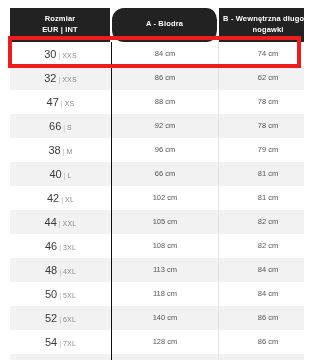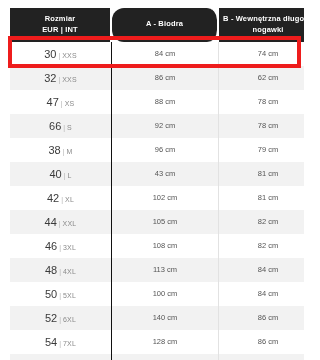--- a/index.html
+++ b/index.html
@@ -144,21 +144,21 @@
             <td class="col-hips">92 cm</td>
             <td class="col-inseam">78 cm</td>
           </tr>
           <tr>
             <td class="col-size"><span class="sz-num">38</span><span class="sz-sep">|</span><span class="sz-int">M</span></td>
             <td class="col-hips">96 cm</td>
             <td class="col-inseam">79 cm</td>
           </tr>
           <tr class="stripe">
             <td class="col-size"><span class="sz-num">40</span><span class="sz-sep">|</span><span class="sz-int">L</span></td>
-            <td class="col-hips">43 cm</td>
+            <td class="col-hips">66 cm</td>
             <td class="col-inseam">81 cm</td>
           </tr>
           <tr>
             <td class="col-size"><span class="sz-num">42</span><span class="sz-sep">|</span><span class="sz-int">XL</span></td>
             <td class="col-hips">102 cm</td>
             <td class="col-inseam">81 cm</td>
           </tr>
           <tr class="stripe">
             <td class="col-size"><span class="sz-num">44</span><span class="sz-sep">|</span><span class="sz-int">XXL</span></td>
             <td class="col-hips">105 cm</td>
@@ -169,21 +169,21 @@
             <td class="col-hips">108 cm</td>
             <td class="col-inseam">82 cm</td>
           </tr>
           <tr class="stripe">
             <td class="col-size"><span class="sz-num">48</span><span class="sz-sep">|</span><span class="sz-int">4XL</span></td>
             <td class="col-hips">113 cm</td>
             <td class="col-inseam">84 cm</td>
           </tr>
           <tr>
             <td class="col-size"><span class="sz-num">50</span><span class="sz-sep">|</span><span class="sz-int">5XL</span></td>
-            <td class="col-hips">100 cm</td>
+            <td class="col-hips">118 cm</td>
             <td class="col-inseam">84 cm</td>
           </tr>
           <tr class="stripe">
             <td class="col-size"><span class="sz-num">52</span><span class="sz-sep">|</span><span class="sz-int">6XL</span></td>
             <td class="col-hips">140 cm</td>
             <td class="col-inseam">86 cm</td>
           </tr>
           <tr>
             <td class="col-size"><span class="sz-num">54</span><span class="sz-sep">|</span><span class="sz-int">7XL</span></td>
             <td class="col-hips">128 cm</td>

